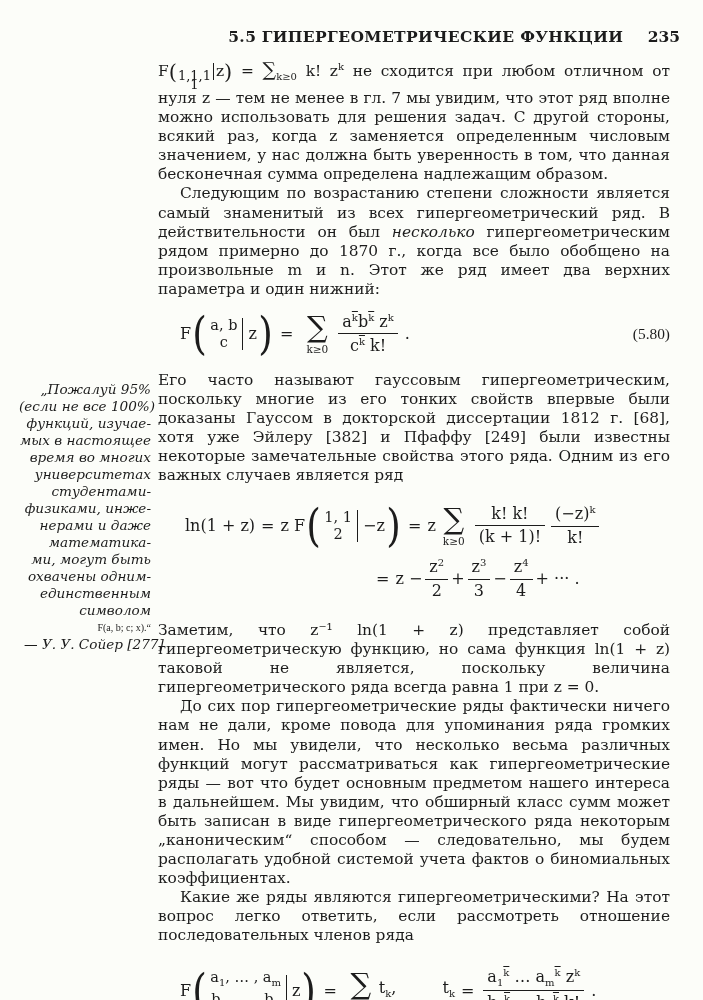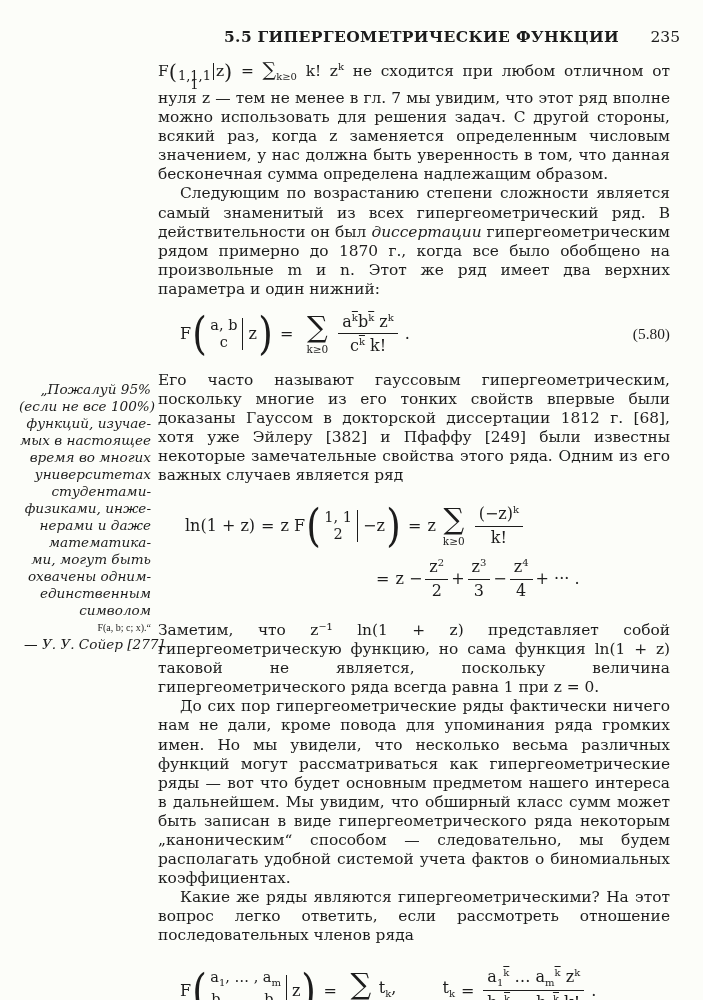--- a/index.html
+++ b/index.html
@@ -13,21 +13,21 @@
   }
   .page{position:absolute;inset:0;}
 
   
   .header{
     position:absolute;top:27px;left:150px;right:23px;
     text-align:right;font-size:15.5px;letter-spacing:.4px;
     white-space:nowrap;
   }
   .header .htitle{font-weight:bold;}
-  .header .hpage{font-weight:normal;margin-left:26px;letter-spacing:0;}
+  .header .hpage{font-weight:bold;margin-left:19px;letter-spacing:0;}
 
   
   .col{
     position:absolute;left:158px;top:57px;width:512px;
     font-size:15.4px;line-height:19.1px;text-align:justify;
   }
   .col p{margin:0;}
   p.indent{text-indent:22px;}
   .it{font-style:italic;}
 
@@ -118,21 +118,21 @@
       <div class="mline">— У. У. Сойер [277]</div>
     </aside>
 
   <main class="col">
 
     <p><span class="math"><span>F</span><span class="ip">(</span><span class="istack">
             <span>1,1,1</span>
             <span>1</span>
           </span><span class="ivert"></span><span>z</span><span class="ip">)</span> <span>=</span> <span class="isum">∑</span><span class="sb">k≥0</span> <span>k! z</span><span class="sp">k</span></span> <span>не сходится при любом отличном от нуля z — тем не менее в гл. 7 мы увидим, что этот ряд вполне можно использовать для решения задач. С другой стороны, всякий раз, когда z заменяется определенным числовым значением, у нас должна быть уверенность в том, что данная бесконечная сумма определена надлежащим образом.</span></p>
 
-    <p class="indent"><span>Следующим по возрастанию степени сложности является самый знаменитый из всех гипергеометрический ряд. В действительности он был </span><span class="it">диссертации</span><span> гипергеометрическим рядом примерно до 1870 г., когда все было обобщено на произвольные m и n. Этот же ряд имеет два верхних параметра и один нижний:</span></p>
+    <p class="indent"><span>Следующим по возрастанию степени сложности является самый знаменитый из всех гипергеометрический ряд. В действительности он был </span><span class="it">несколько</span><span> гипергеометрическим рядом примерно до 1870 г., когда все было обобщено на произвольные m и n. Этот же ряд имеет два верхних параметра и один нижний:</span></p>
 
     <div class="disp d580">
       <span class="fgrp">
         <span>F</span>
         <span class="bigp">(</span>
         <span class="dstack">
             <span>a, b</span>
             <span>c</span>
           </span>
         <span class="dvert"></span>
@@ -169,20 +169,24 @@
         <span>−z</span>
         <span class="bigp">)</span>
       </span>
       <span class="rel">=</span>
       <span>z</span>
       <span class="dsum">
           <span class="sg">∑</span>
           <span class="lm">k≥0</span>
         </span>
       <span class="fr">
+        <span class="nu">k! k!</span>
+        <span class="de">(k + 1)!</span>
+      </span>
+      <span class="fr">
         <span class="nu"><span>(−z)</span><span class="sp">k</span></span>
         <span class="de">k!</span>
       </span>
     </div>
 
     <div class="disp dln2">
       <span class="rel">=</span>
       <span>z −</span>
       <span class="fr">
         <span class="nu"><span>z</span><span class="sp">2</span></span>

